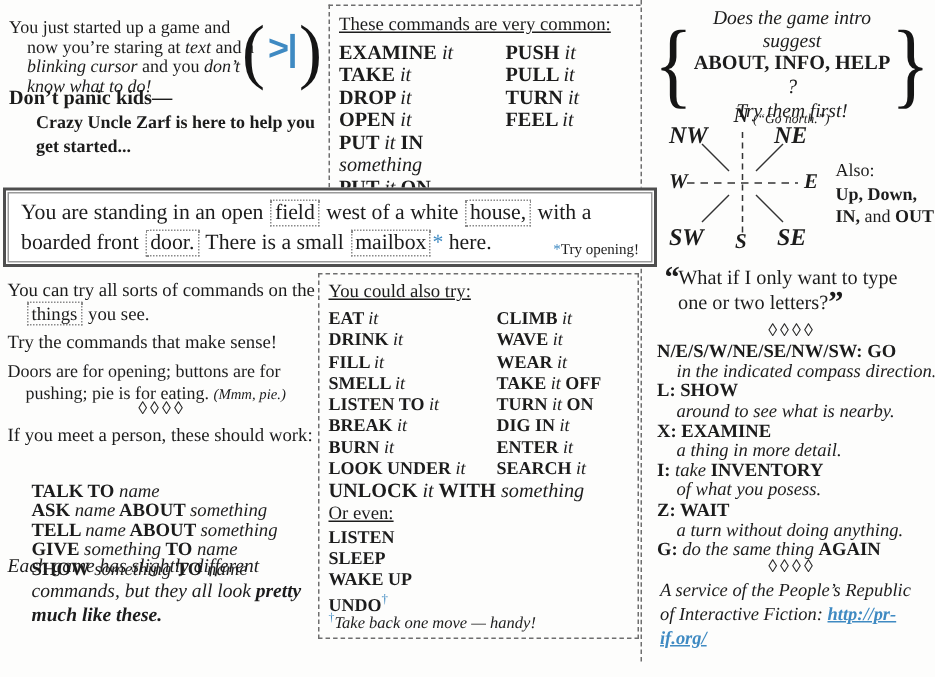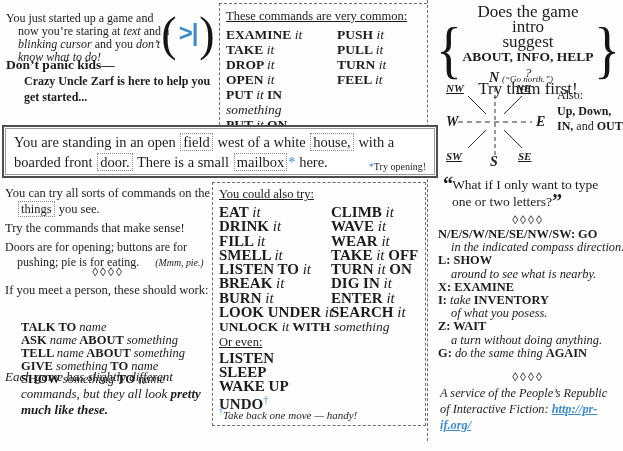--- a/index.html
+++ b/index.html
@@ -7,21 +7,21 @@
   html,body{width:623px;height:451px;}
   body{position:relative;overflow:hidden;background:#fdfdfc;color:var(--ink);
        font-family:"Liberation Serif", serif;}
   .abs{position:absolute;}
   .s-b{font-weight:bold;}
   .s-i{font-style:italic;}
   .s-bi{font-weight:bold;font-style:italic;}
   .s-box{border:1px dotted #8a8a8a;padding:0 2px;margin:0 1px;}
   .s-blue{color:var(--accent);}
   .s-sup{vertical-align:super;font-size:0.72em;}
-  .s-small{font-size:0.82em;margin-left:13px;}
+  .s-small{font-size:0.82em;}
   .s-q{font-weight:bold;font-size:1.5em;line-height:0;vertical-align:-0.1em;letter-spacing:-1px;}
   .s-link{color:var(--accent);font-style:italic;font-weight:bold;text-decoration:underline;}
   .hang{padding-left:12px;text-indent:-12px;}
   .underlined{text-decoration:underline;}
   .line{white-space:nowrap;}
   .diamonds{font-size:12px;letter-spacing:2px;color:#2a2a2a;text-align:center;}
 
   #intro-opening{left:6px;top:12px;width:170px;font-size:12px;line-height:13px;}
   #prompt-icon{left:157px;top:8px;width:62px;height:52px;display:flex;align-items:center;justify-content:center;}
   #prompt-icon .paren{font-size:46px;line-height:46px;font-weight:400;transform:scaleY(1.05);color:#151515;}
@@ -50,42 +50,42 @@
   #tips-p3{left:5px;top:240px;width:214px;font-size:12px;line-height:14.5px;}
   #tips-diamonds{left:0;top:265px;width:216px;}
   #tips-p4{left:5px;top:283px;width:214px;font-size:12.5px;}
   #talk-list{left:21px;top:301px;margin-top:20px;}
   #talk-list .line{font-size:12.5px;line-height:13px;}
   #tips-closing{left:5px;top:369px;width:210px;font-size:13px;line-height:16.5px;padding-left:16px;text-indent:-16px;}
 
   #also-box{left:212px;top:182px;width:214px;height:244px;border:1px dashed var(--dash);}
   #also-box .bhead{position:absolute;left:6px;top:4px;font-size:12.5px;}
   #also-cols{position:absolute;left:6px;top:22px;}
-  #also-box .line{font-size:15px;line-height:14.3px;}
+  #also-box .line{font-size:12px;line-height:14.3px;}
   #also-col2{position:absolute;left:112px;top:0;}
   #unlock-line{position:absolute;left:6px;top:136px;font-size:13.5px;white-space:nowrap;}
   #also-box .bhead2{position:absolute;left:6px;top:152px;font-size:12.5px;}
   #oreven-cols{position:absolute;left:6px;top:169px;}
   #oreven-cols .line{line-height:13.8px;}
   #oreven-col2{position:absolute;left:112px;top:0;}
   #oreven-footnote{position:absolute;left:6px;top:224px;font-size:11px;}
 
   #suggest{left:436px;top:4px;width:184px;display:flex;align-items:center;}
   .brace{font-size:54px;line-height:54px;transform:scaleY(1.18);font-weight:400;color:#151515;}
   #suggest-text{flex:1;text-align:center;}
-  #suggest-text .l1,#suggest-text .l4{font-size:17px;line-height:15px;}
+  #suggest-text .l1,#suggest-text .l4{font-size:13px;font-style:italic;line-height:15px;}
   #suggest-text .l3{font-size:13.5px;line-height:16px;}
 
   #compass{left:438px;top:70px;width:118px;height:102px;}
   #compass svg{position:absolute;left:0;top:0;}
   .cp{position:absolute;font-weight:bold;font-style:italic;}
   .cp-major{font-size:14px;}
-  .cp-minor{font-size:11px;text-decoration:underline;}
+  .cp-minor{font-size:16px;}
   #cp-note{position:absolute;font-size:9px;font-style:italic;white-space:nowrap;}
-  #also-dirs{left:557px;top:88px;width:66px;}
+  #also-dirs{left:557px;top:106px;width:66px;}
   #also-dirs .line{font-size:12px;line-height:15.5px;white-space:nowrap;}
 
   #rq{left:443px;top:176px;width:160px;font-size:13.5px;line-height:17px;padding-left:9px;text-indent:-9px;}
   #rq-diamonds{left:436px;top:213px;width:184px;}
   #shortcuts{left:438px;top:228px;width:186px;}
   #shortcuts .line{font-size:12.4px;line-height:13.2px;}
   #shortcuts .key{white-space:nowrap;}
   #shortcuts .desc{padding-left:13px;white-space:nowrap;}
   #sc-diamonds{left:436px;top:370px;width:184px;}
   #service{left:440px;top:385px;width:178px;font-size:12.3px;line-height:16px;}
@@ -218,20 +218,21 @@
   </div>
 
 <div class="abs" id="rq"><span class="s-q">“</span><span>What if I only want to type one or two letters?</span><span class="s-q">”</span></div>
 <div class="abs diamonds" id="rq-diamonds">◊◊◊◊</div>
 <div class="abs" id="shortcuts">
     <div class="line key"><span class="s-b">N/E/S/W/NE/SE/NW/SW: GO</span></div>
     <div class="line desc"><span class="s-i">in the indicated compass direction.</span></div>
     <div class="line key"><span class="s-b">L: SHOW</span></div>
     <div class="line desc"><span class="s-i">around to see what is nearby.</span></div>
     <div class="line key"><span class="s-b">X: EXAMINE</span></div>
+    <div class="line desc"><span class="s-i">a thing in more detail.</span></div>
     <div class="line key"><span class="s-b">I: </span><span class="s-i">take </span><span class="s-b">INVENTORY</span></div>
     <div class="line desc"><span class="s-i">of what you posess.</span></div>
     <div class="line key"><span class="s-b">Z: WAIT</span></div>
     <div class="line desc"><span class="s-i">a turn without doing anything.</span></div>
     <div class="line key"><span class="s-b">G: </span><span class="s-i">do the same thing </span><span class="s-b">AGAIN</span></div>
   </div>
 <div class="abs diamonds" id="sc-diamonds">◊◊◊◊</div>
 <div class="abs" id="service"><span class="s-i">A service of the People’s Republic of Interactive Fiction: </span><span class="s-link">http://pr-if.org/</span></div>
 
 </body></html>

